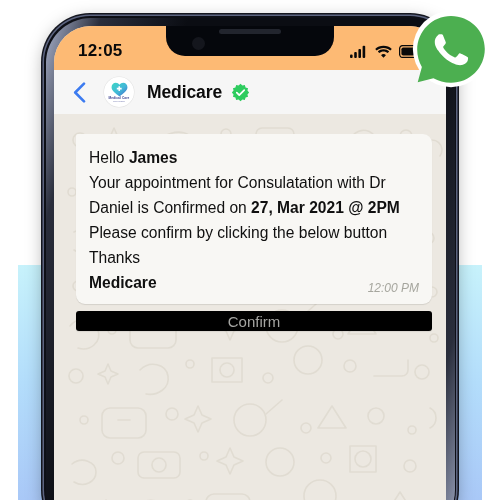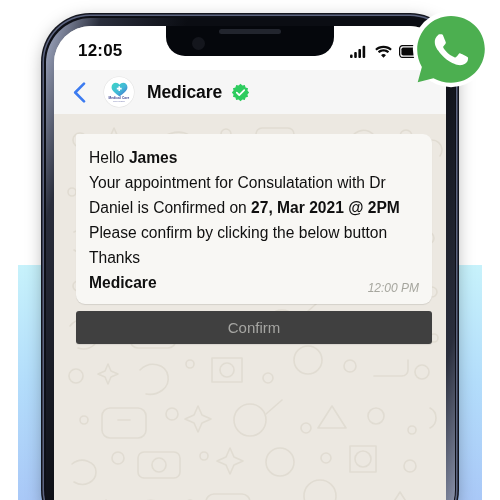--- a/index.html
+++ b/index.html
@@ -95,21 +95,21 @@
     width: 13px;
     height: 13px;
     border-radius: 50%;
     background: #14161d;
   }
 
   
   #statusbar {
     position: relative;
     height: 44px;
-    background: #ffffff;
+    background: #fdba74;
     display: flex;
     align-items: center;
     justify-content: space-between;
     padding: 0 22px 0 24px;
     box-sizing: border-box;
     z-index: 10;
   }
   #clock {
     font-size: 17px;
     font-weight: bold;
@@ -228,23 +228,23 @@
   }
 
   
   .btn-row {
     display: flex;
     gap: 6px;
     margin-top: 7px;
   }
   .action-btn {
     flex: 1;
-    background: #404040;
+    background: #000000;
     border-radius: 3px;
-    height: 33px;
+    height: 20px;
     display: flex;
     align-items: center;
     justify-content: center;
     font-size: 15px;
     color: #3c9ef0;
     cursor: pointer;
     box-shadow: 0 1px 1px rgba(0,0,0,.08);
     user-select: none;
   }
   .action-btn.disabled {

